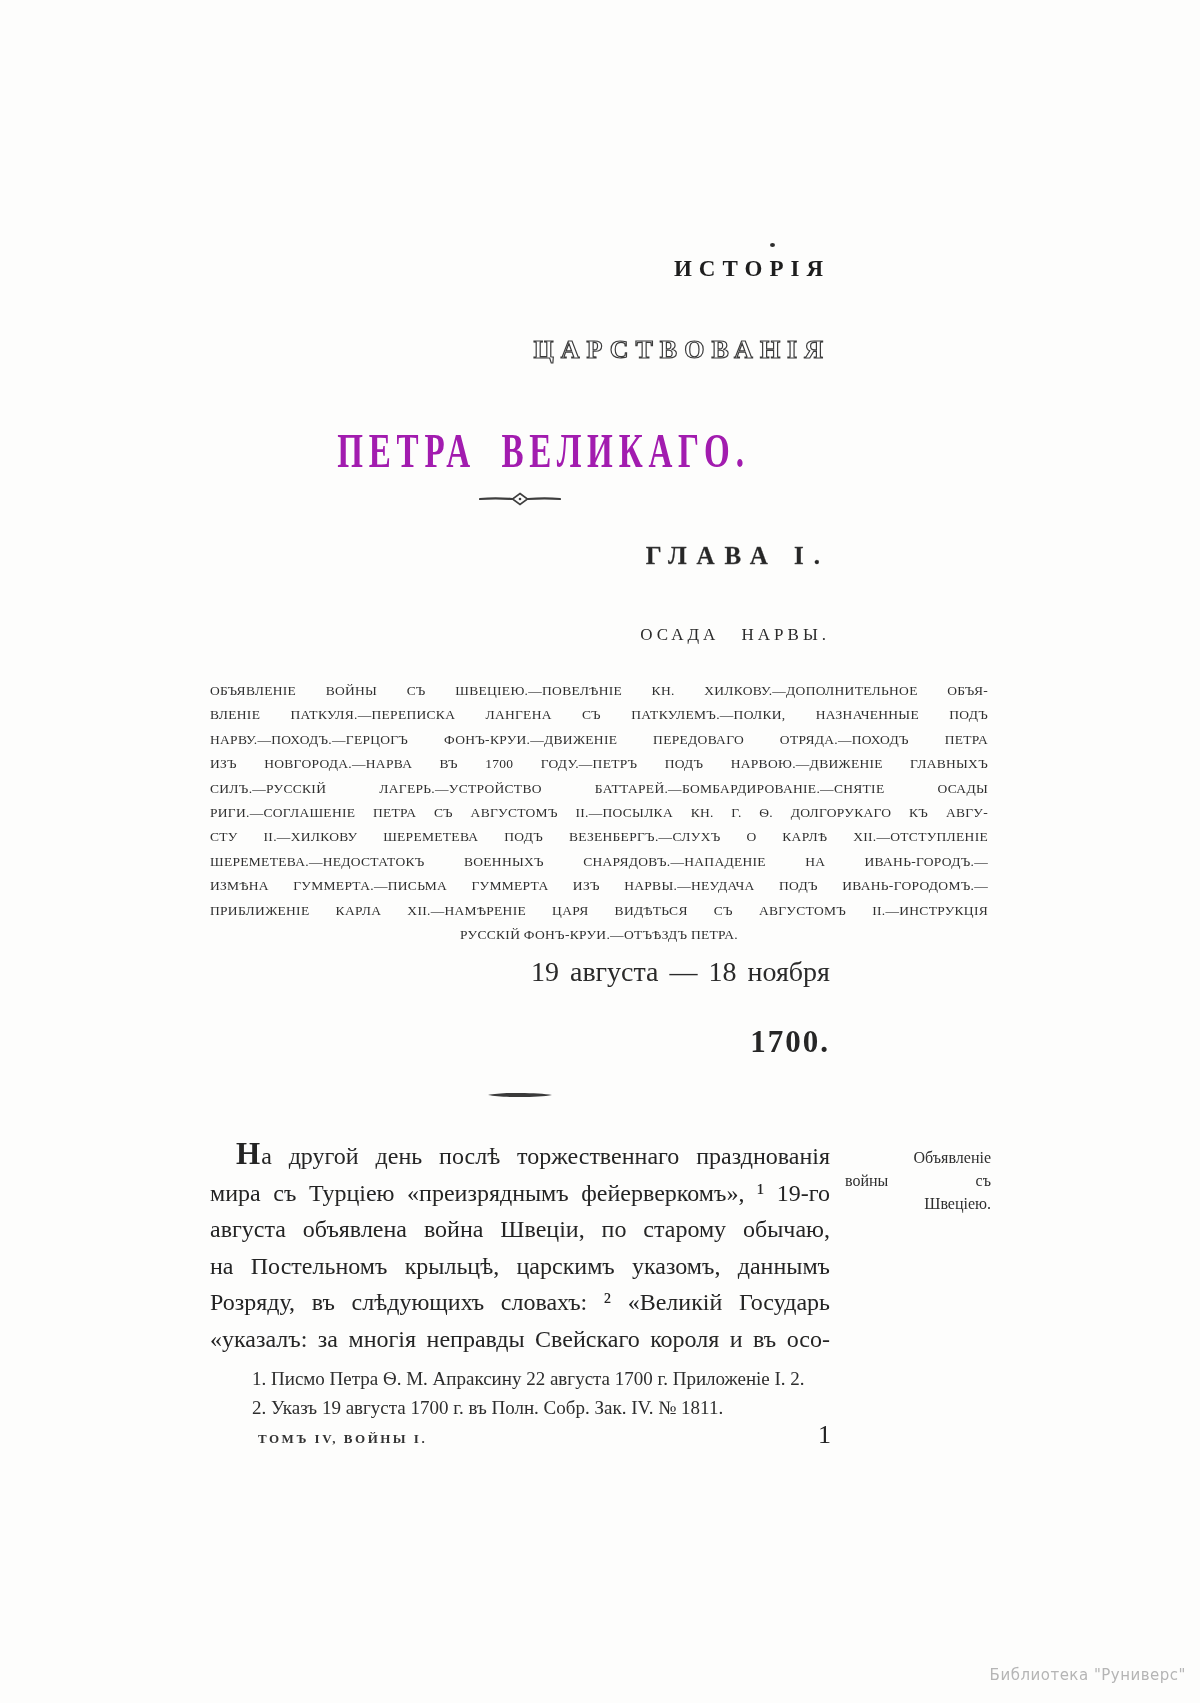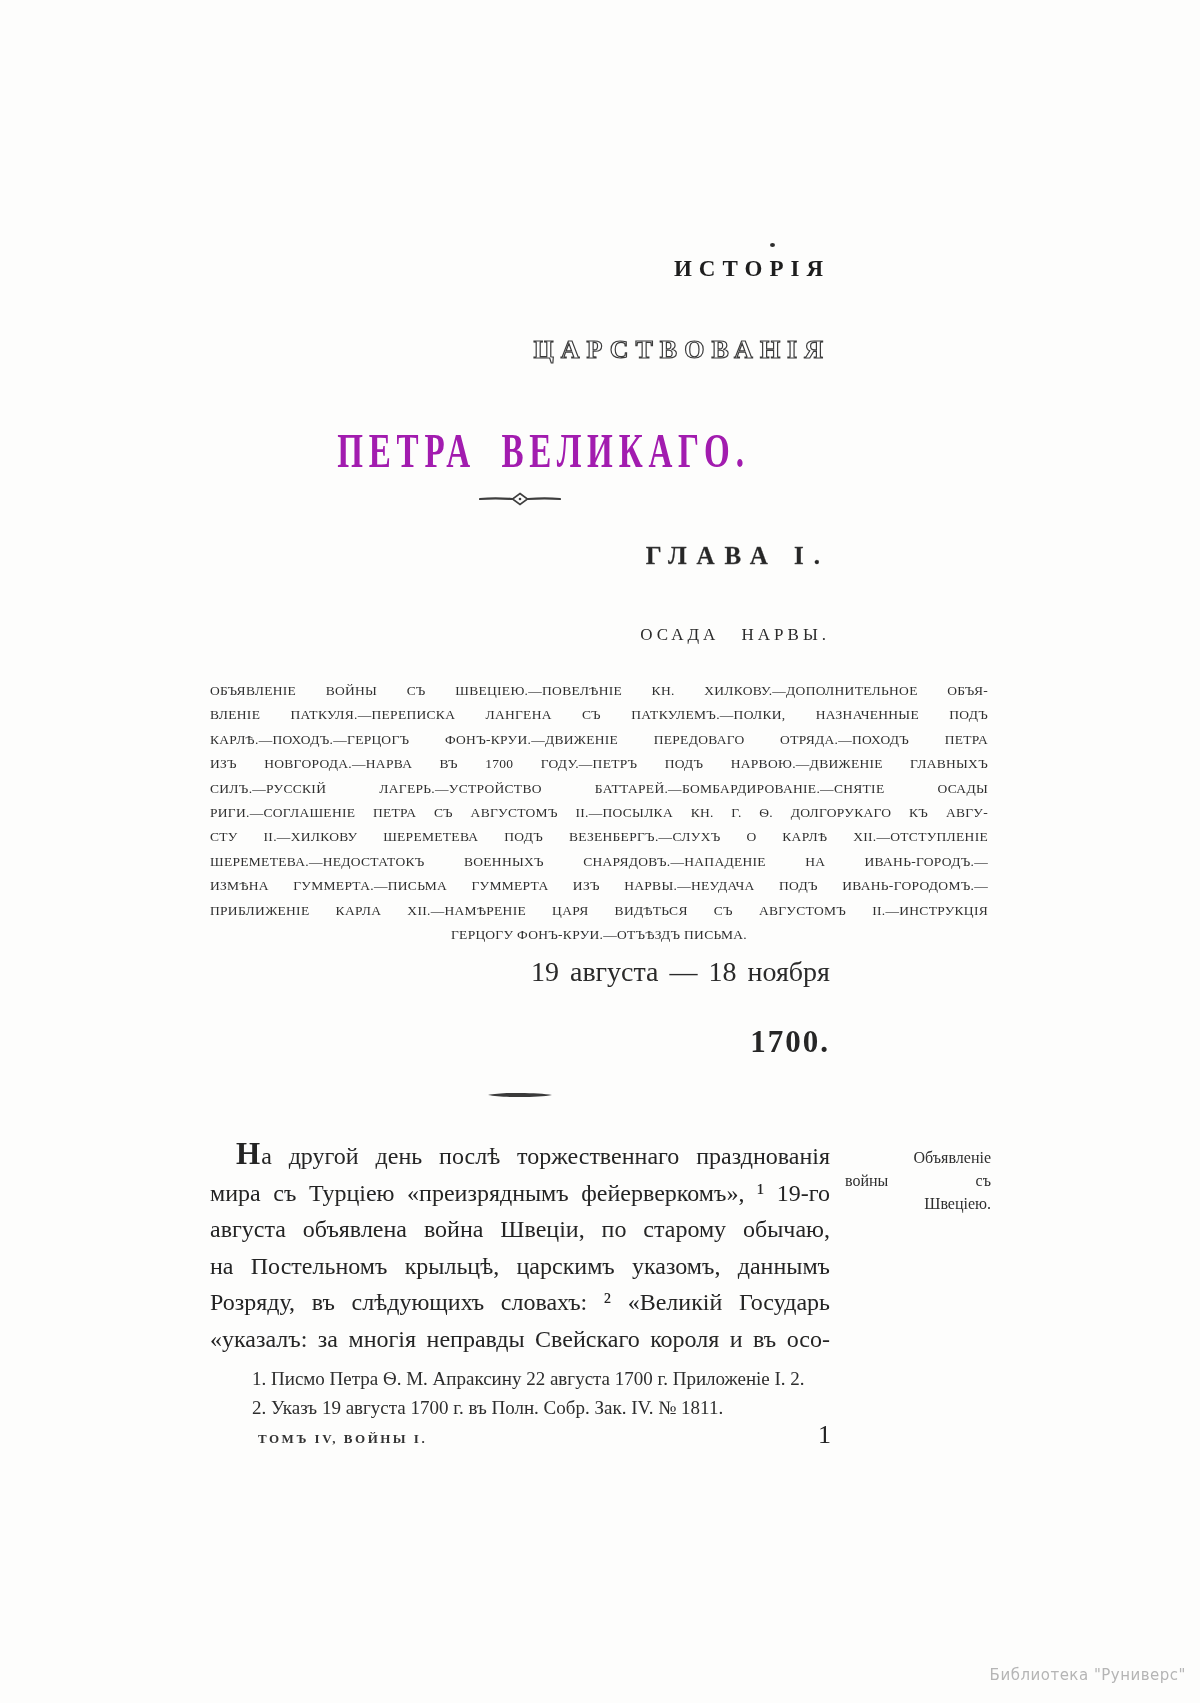--- a/index.html
+++ b/index.html
@@ -98,29 +98,29 @@
     </svg>
   </div>
 
   <div class="abs head-col chapter-heading">ГЛАВА I.</div>
 
   <div class="abs head-col chapter-subtitle">ОСАДА НАРВЫ.</div>
 
   <div class="abs summary">
     <div class="summary-line">ОБЪЯВЛЕНІЕ ВОЙНЫ СЪ ШВЕЦІЕЮ.—ПОВЕЛѢНІЕ КН. ХИЛКОВУ.—ДОПОЛНИТЕЛЬНОЕ ОБЪЯ-</div>
     <div class="summary-line">ВЛЕНІЕ ПАТКУЛЯ.—ПЕРЕПИСКА ЛАНГЕНА СЪ ПАТКУЛЕМЪ.—ПОЛКИ, НАЗНАЧЕННЫЕ ПОДЪ</div>
-    <div class="summary-line">КАРЛѢ.—ПОХОДЪ.—ГЕРЦОГЪ ФОНЪ-КРУИ.—ДВИЖЕНІЕ ПЕРЕДОВАГО ОТРЯДА.—ПОХОДЪ ПЕТРА</div>
+    <div class="summary-line">НАРВУ.—ПОХОДЪ.—ГЕРЦОГЪ ФОНЪ-КРУИ.—ДВИЖЕНІЕ ПЕРЕДОВАГО ОТРЯДА.—ПОХОДЪ ПЕТРА</div>
     <div class="summary-line">ИЗЪ НОВГОРОДА.—НАРВА ВЪ 1700 ГОДУ.—ПЕТРЪ ПОДЪ НАРВОЮ.—ДВИЖЕНІЕ ГЛАВНЫХЪ</div>
     <div class="summary-line">СИЛЪ.—РУССКІЙ ЛАГЕРЬ.—УСТРОЙСТВО БАТТАРЕЙ.—БОМБАРДИРОВАНІЕ.—СНЯТІЕ ОСАДЫ</div>
     <div class="summary-line">РИГИ.—СОГЛАШЕНІЕ ПЕТРА СЪ АВГУСТОМЪ II.—ПОСЫЛКА КН. Г. Ѳ. ДОЛГОРУКАГО КЪ АВГУ-</div>
     <div class="summary-line">СТУ II.—ХИЛКОВУ ШЕРЕМЕТЕВА ПОДЪ ВЕЗЕНБЕРГЪ.—СЛУХЪ О КАРЛѢ XII.—ОТСТУПЛЕНІЕ</div>
     <div class="summary-line">ШЕРЕМЕТЕВА.—НЕДОСТАТОКЪ ВОЕННЫХЪ СНАРЯДОВЪ.—НАПАДЕНІЕ НА ИВАНЬ-ГОРОДЪ.—</div>
     <div class="summary-line">ИЗМѢНА ГУММЕРТА.—ПИСЬМА ГУММЕРТА ИЗЪ НАРВЫ.—НЕУДАЧА ПОДЪ ИВАНЬ-ГОРОДОМЪ.—</div>
     <div class="summary-line">ПРИБЛИЖЕНІЕ КАРЛА XII.—НАМѢРЕНІЕ ЦАРЯ ВИДѢТЬСЯ СЪ АВГУСТОМЪ II.—ИНСТРУКЦІЯ</div>
-    <div class="summary-line centered">ГЕРЦОГУ ФОНЪ-КРУИ.—ОТЪѢЗДЪ ПИСЬМА.</div>
+    <div class="summary-line centered">РУССКІЙ ФОНЪ-КРУИ.—ОТЪѢЗДЪ ПЕТРА.</div>
   </div>
 
   <div class="abs head-col date-range">19 августа — 18 ноября</div>
 
   <div class="abs head-col year-heading">1700.</div>
 
   <div class="abs head-col ornament-small">
     <svg width="64" height="8" viewBox="0 0 64 8" aria-hidden="true">
       <path d="M0 4 C14 1.2 50 1.2 64 4 C50 6.8 14 6.8 0 4 Z" fill="#3a3a3a"></path>
     </svg>

